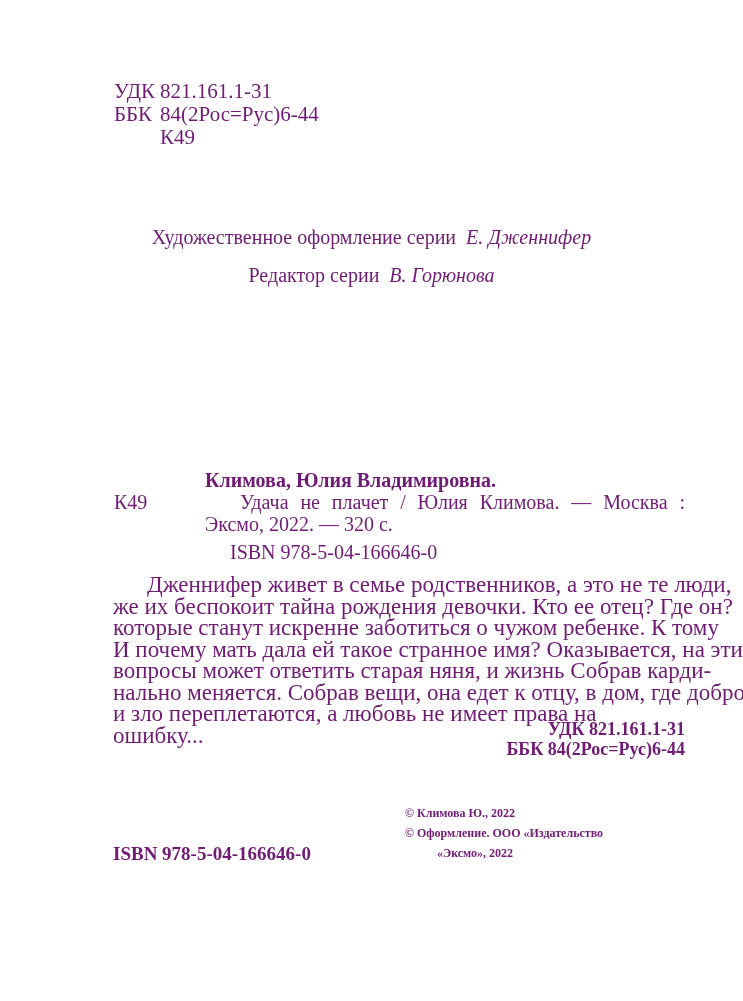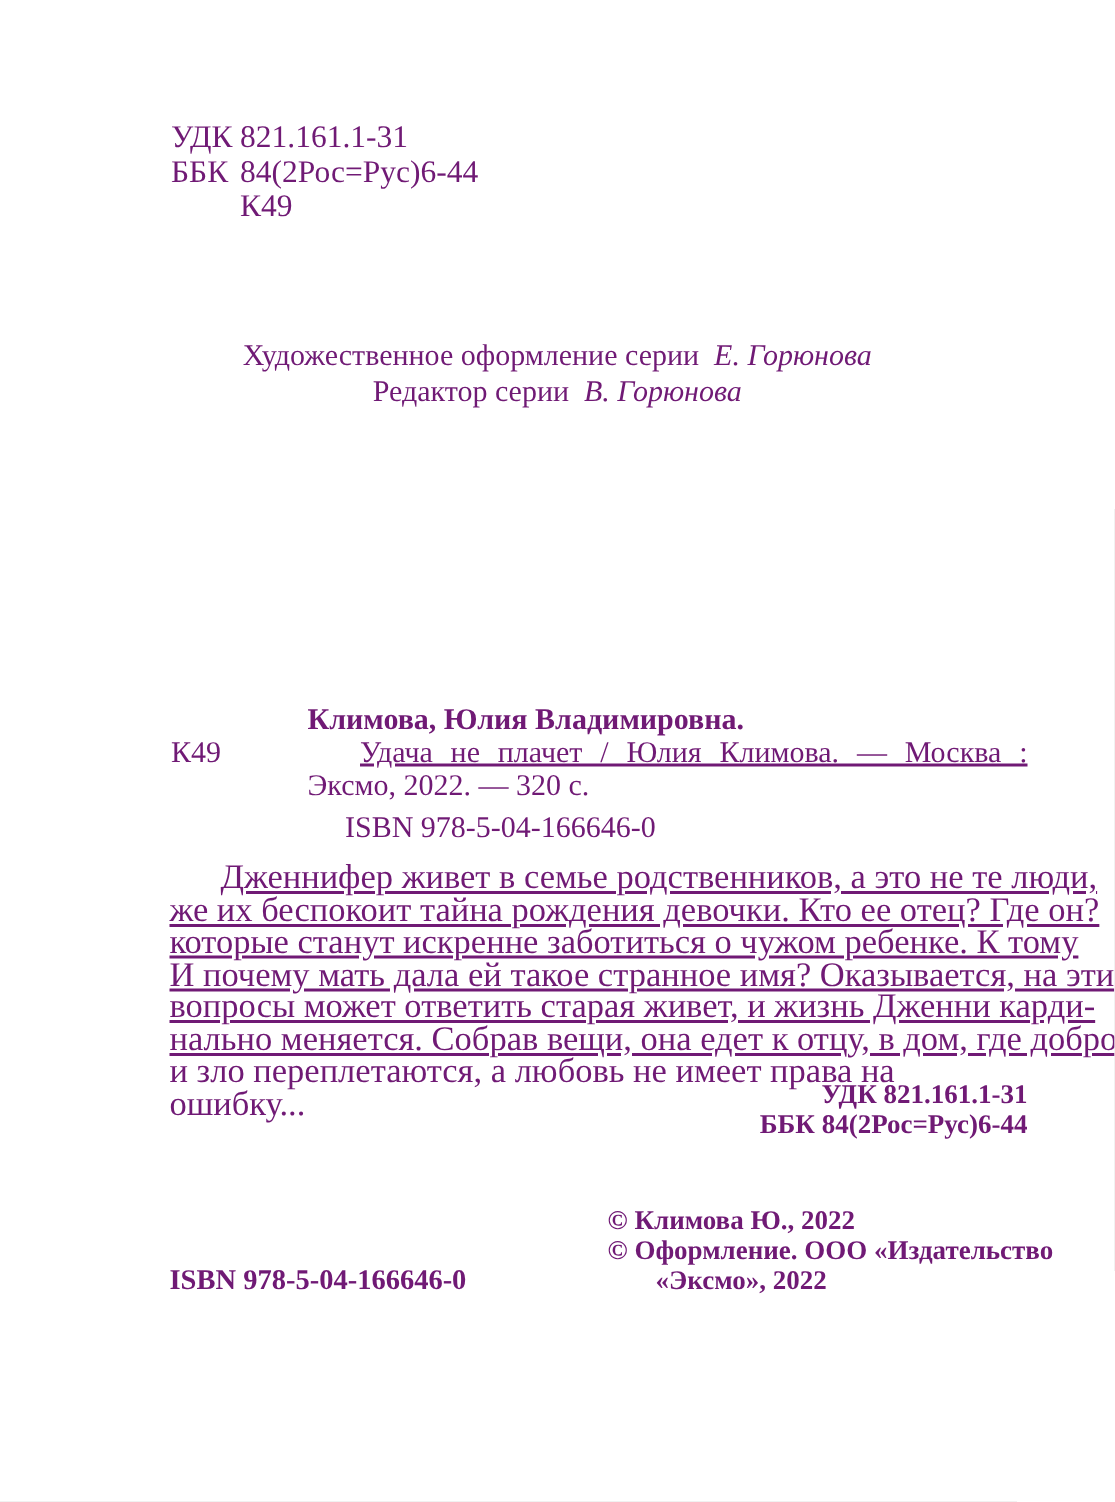--- a/index.html
+++ b/index.html
@@ -11,74 +11,74 @@
     color:#701a75;
     overflow:hidden;
     margin:0 auto;
   }
   
   .top-codes{position:absolute;left:114px;top:80px;font-size:21px;line-height:23px;}
   .code-label{display:inline-block;width:46px;}
   .code-indent{margin-left:46px;}
   
   .series{position:absolute;left:0;right:0;top:227px;text-align:center;font-size:20px;line-height:21px;}
-  .series .line2{margin-top:3px;}
+  .series .line2{margin-top:17px;}
   .credit-name{font-style:italic;margin-left:10px;}
   
   .card{position:absolute;left:114px;top:469px;width:571px;font-size:20px;line-height:22px;}
   .card-index{position:absolute;left:0;top:22px;}
   .card-text{margin-left:91px;}
   .card-author{font-weight:bold;}
   .card-isbn{margin-top:6px;padding-left:25px;}
   
-  .jline{text-align:justify;text-align-last:justify;white-space:nowrap;text-decoration:underline;}
+  .jline{text-align:justify;text-align-last:justify;white-space:nowrap;}
   .indent1{padding-left:35px;}
   
   .annotation{position:absolute;left:113px;top:574px;width:572px;font-size:23px;line-height:21.5px;}
   .annotation .indent1{padding-left:34px;}
   
   .bottom-codes{position:absolute;right:58px;top:719px;text-align:right;font-size:18px;line-height:20px;font-weight:bold;}
   
-  .copyright{position:absolute;left:405px;top:803px;font-size:18px;line-height:20px;font-weight:bold;}
+  .copyright{position:absolute;left:405px;top:803px;font-size:12px;line-height:20px;font-weight:bold;}
   .copyright .hang{margin-left:32px;}
   
   .isbn-bottom{position:absolute;left:113px;top:843px;font-size:19px;font-weight:bold;}
 </style>
 </head>
 <body>
 
 <div class="page">
 
   <div class="top-codes">
     <div><span class="code-label">УДК</span><span>821.161.1-31</span></div>
     <div><span class="code-label">ББК</span><span>84(2Рос=Рус)6-44</span></div>
     <div class="code-indent">К49</div>
   </div>
 
   <div class="series">
-    <div><span>Художественное оформление серии</span><span class="credit-name">Е. Горюнова</span></div>
+    <div><span>Художественное оформление серии</span><span class="credit-name">Е. Дженнифер</span></div>
     <div class="line2"><span>Редактор серии</span><span class="credit-name">В. Горюнова</span></div>
   </div>
 
   <div class="card">
     <div class="card-index">К49</div>
     <div class="card-text">
       <div class="card-author">Климова, Юлия Владимировна.</div>
       <div class="jline indent1">Удача не плачет / Юлия Климова. — Москва :</div>
       <div>Эксмо, 2022. — 320 с.</div>
       <div class="card-isbn">ISBN 978-5-04-166646-0</div>
     </div>
   </div>
 
   <div class="annotation">
     <div class="jline indent1">Дженнифер живет в семье родственников, а это не те люди,</div>
     <div class="jline">же их беспокоит тайна рождения девочки. Кто ее отец? Где он?</div>
     <div class="jline">которые станут искренне заботиться о чужом ребенке. К тому</div>
     <div class="jline">И почему мать дала ей такое странное имя? Оказывается, на эти</div>
-    <div class="jline">вопросы может ответить старая живет, и жизнь Дженни карди-</div>
+    <div class="jline">вопросы может ответить старая няня, и жизнь Собрав карди-</div>
     <div class="jline">нально меняется. Собрав вещи, она едет к отцу, в дом, где добро</div>
     <div>и зло переплетаются, а любовь не имеет права на ошибку...</div>
   </div>
 
   <div class="bottom-codes">
     <div>УДК 821.161.1-31</div>
     <div>ББК 84(2Рос=Рус)6-44</div>
   </div>
 
   <div class="copyright">

